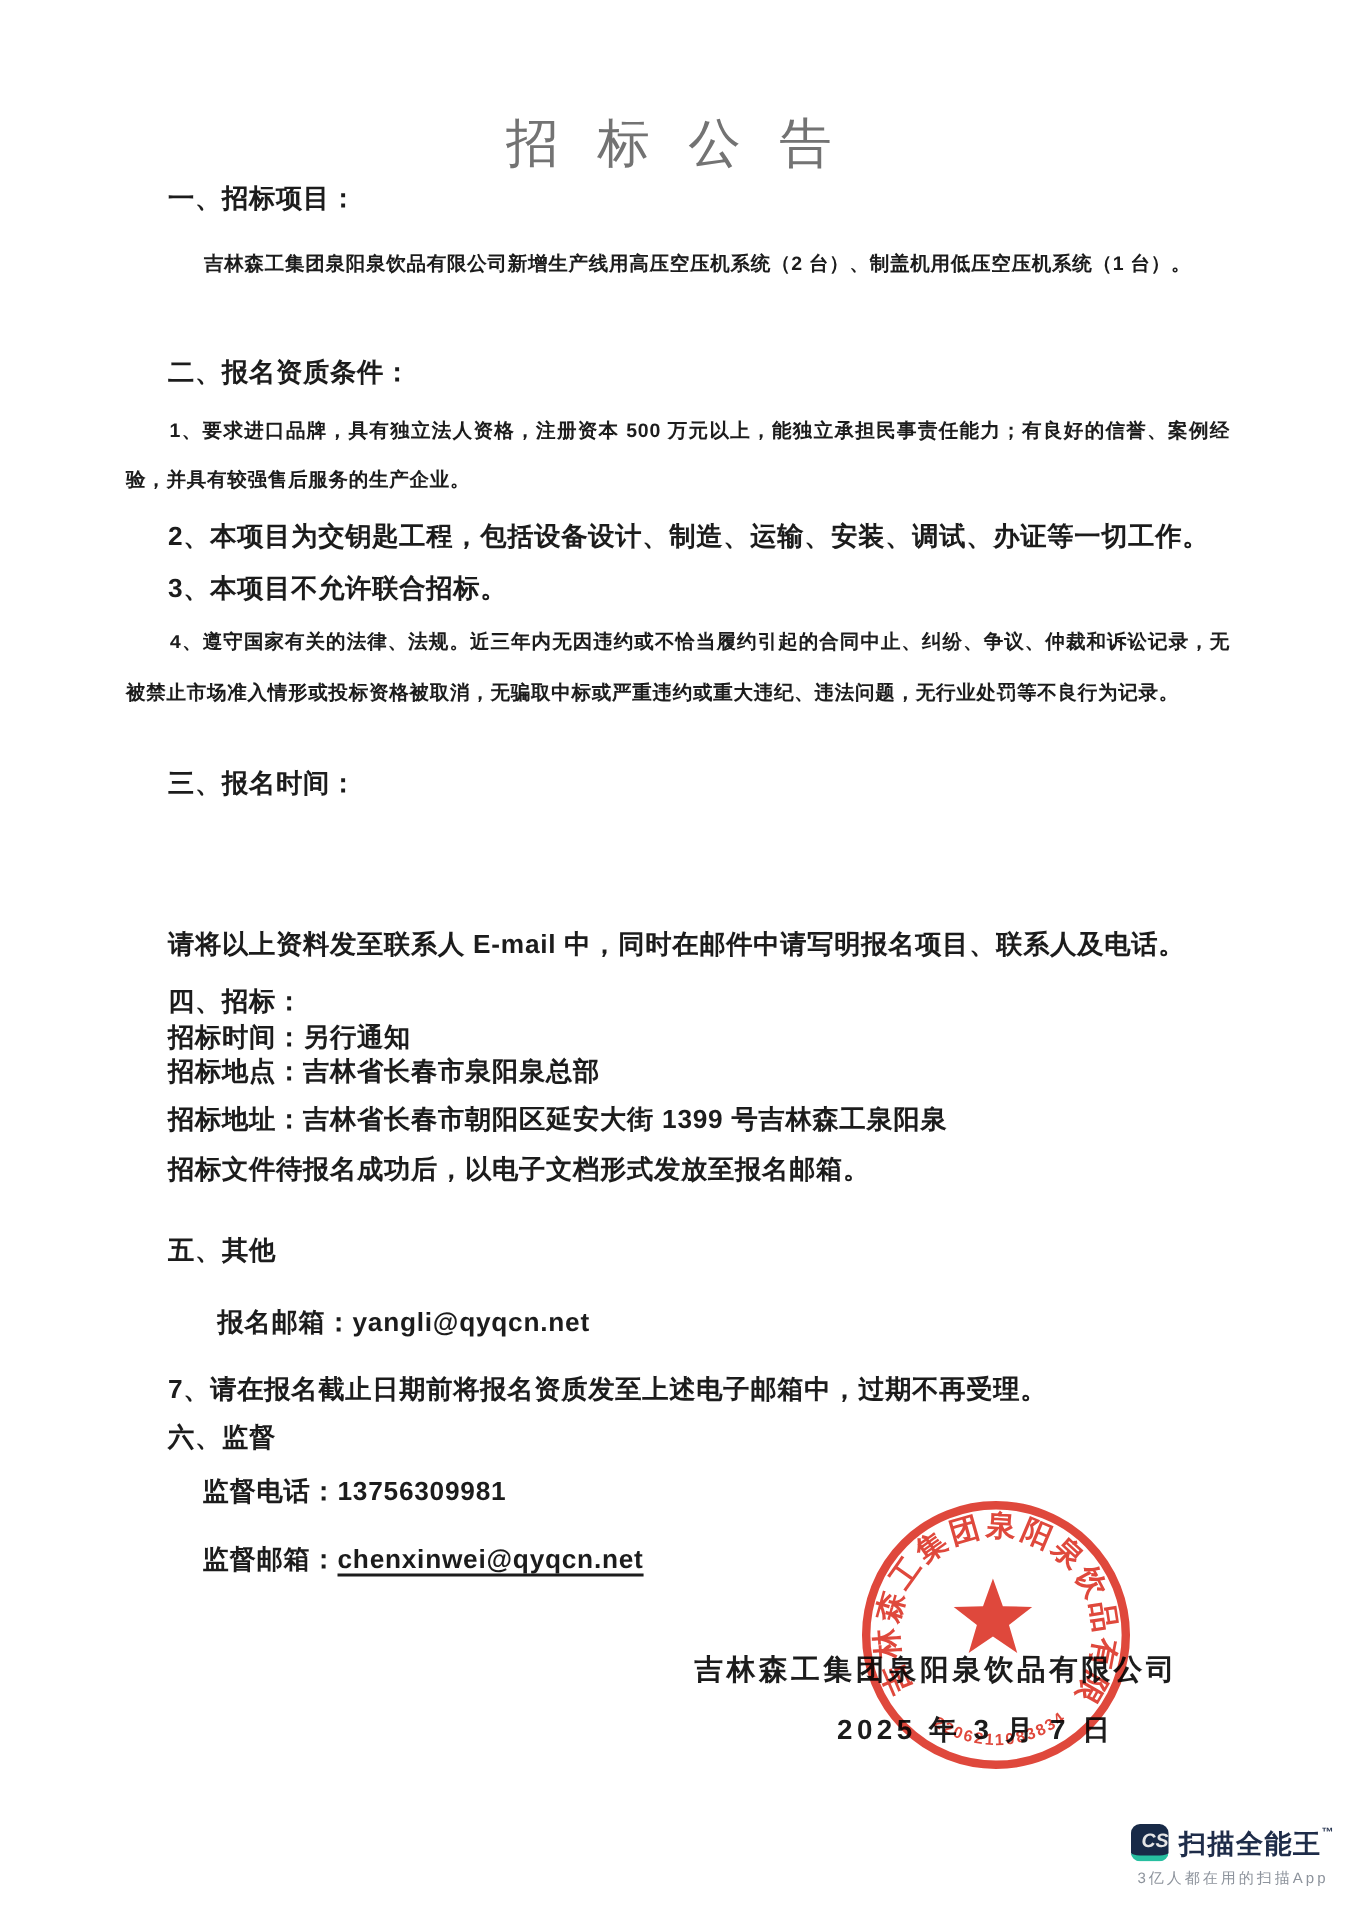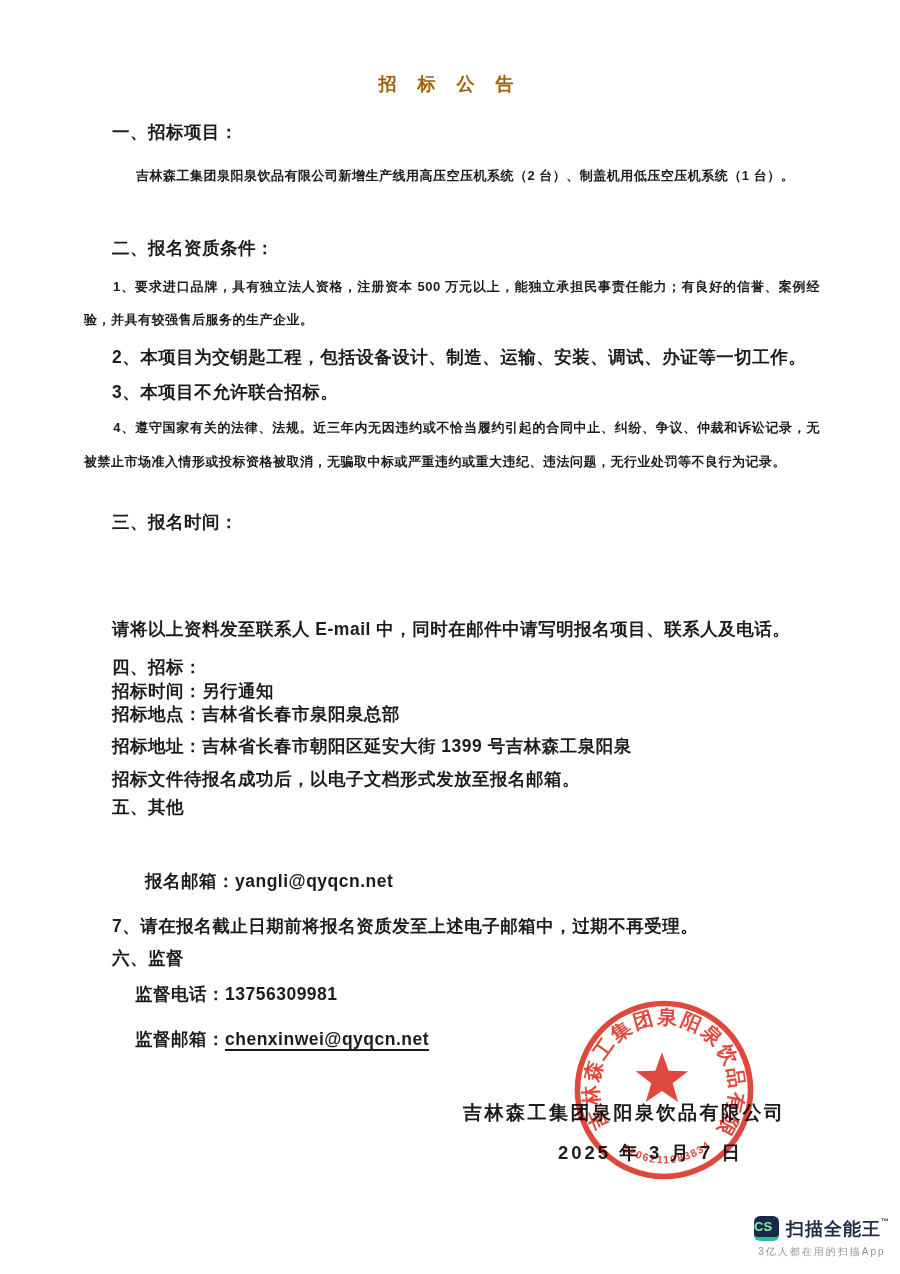--- a/index.html
+++ b/index.html
@@ -12,24 +12,24 @@
     overflow: hidden;
     font-family: "Liberation Sans", "DejaVu Sans", sans-serif;
     color: #1c1c1c;
   }
   .doc-title {
     position: absolute;
     top: 72px;
     left: 0;
     width: 100%;
     text-align: center;
-    font-size: 18px;
-    font-weight: 700;
+    font-size: 35px;
+    font-weight: 400;
     letter-spacing: 8px;
-    color: #a16207;
+    color: #737373;
   }
   .line {
     position: absolute;
     font-size: 17.5px;
     font-weight: 600;
     letter-spacing: 0.5px;
     white-space: nowrap;
   }
   .para {
     position: absolute;
@@ -92,26 +92,27 @@
     align-items: center;
     gap: 7px;
     justify-content: center;
   }
   .wm-logo {
     width: 25px;
     height: 21px;
     background: #182a47;
     border-bottom: 4px solid #27bfa0;
     border-radius: 6px;
-    color: #86efac;
+    color: #e5e5e5;
     font-weight: 800;
     font-size: 13px;
     line-height: 21px;
-    text-align: left;
+    text-align: right;
     letter-spacing: 0;
+    font-style: italic;
   }
   .wm-name {
     font-size: 18px;
     font-weight: 700;
     color: #1e2c49;
     letter-spacing: 1px;
     white-space: nowrap;
   }
   .wm-tm {
     font-size: 8px;
@@ -144,21 +145,21 @@
 
   <div class="line" style="left:112px; top:510px;">三、报名时间：</div>
   <div class="line" style="left:112px; top:617px;">请将以上资料发至联系人 E-mail 中，同时在邮件中请写明报名项目、联系人及电话。</div>
 
   <div class="line" style="left:112px; top:655px;">四、招标：</div>
   <div class="line" style="left:112px; top:679px;">招标时间：另行通知</div>
   <div class="line" style="left:112px; top:702px;">招标地点：吉林省长春市泉阳泉总部</div>
   <div class="line" style="left:112px; top:734px;">招标地址：吉林省长春市朝阳区延安大街 1399 号吉林森工泉阳泉</div>
   <div class="line" style="left:112px; top:767px;">招标文件待报名成功后，以电子文档形式发放至报名邮箱。</div>
 
-  <div class="line" style="left:112px; top:795px;">五、其他</div>
+  <div class="line" style="left:112px; top:821px;">五、其他</div>
   <div class="line" style="left:145px; top:869px;">
     <span>报名邮箱：</span><span>yangli@qyqcn.net</span>
   </div>
   <div class="line" style="left:112px; top:914px;">7、请在报名截止日期前将报名资质发至上述电子邮箱中，过期不再受理。</div>
 
   <div class="line" style="left:112px; top:946px;">六、监督</div>
   <div class="line" style="left:135px; top:982px;">监督电话：13756309981</div>
   <div class="line" style="left:135px; top:1027px;">
     <span>监督邮箱：</span><span class="email-underline">chenxinwei@qyqcn.net</span>
   </div>

